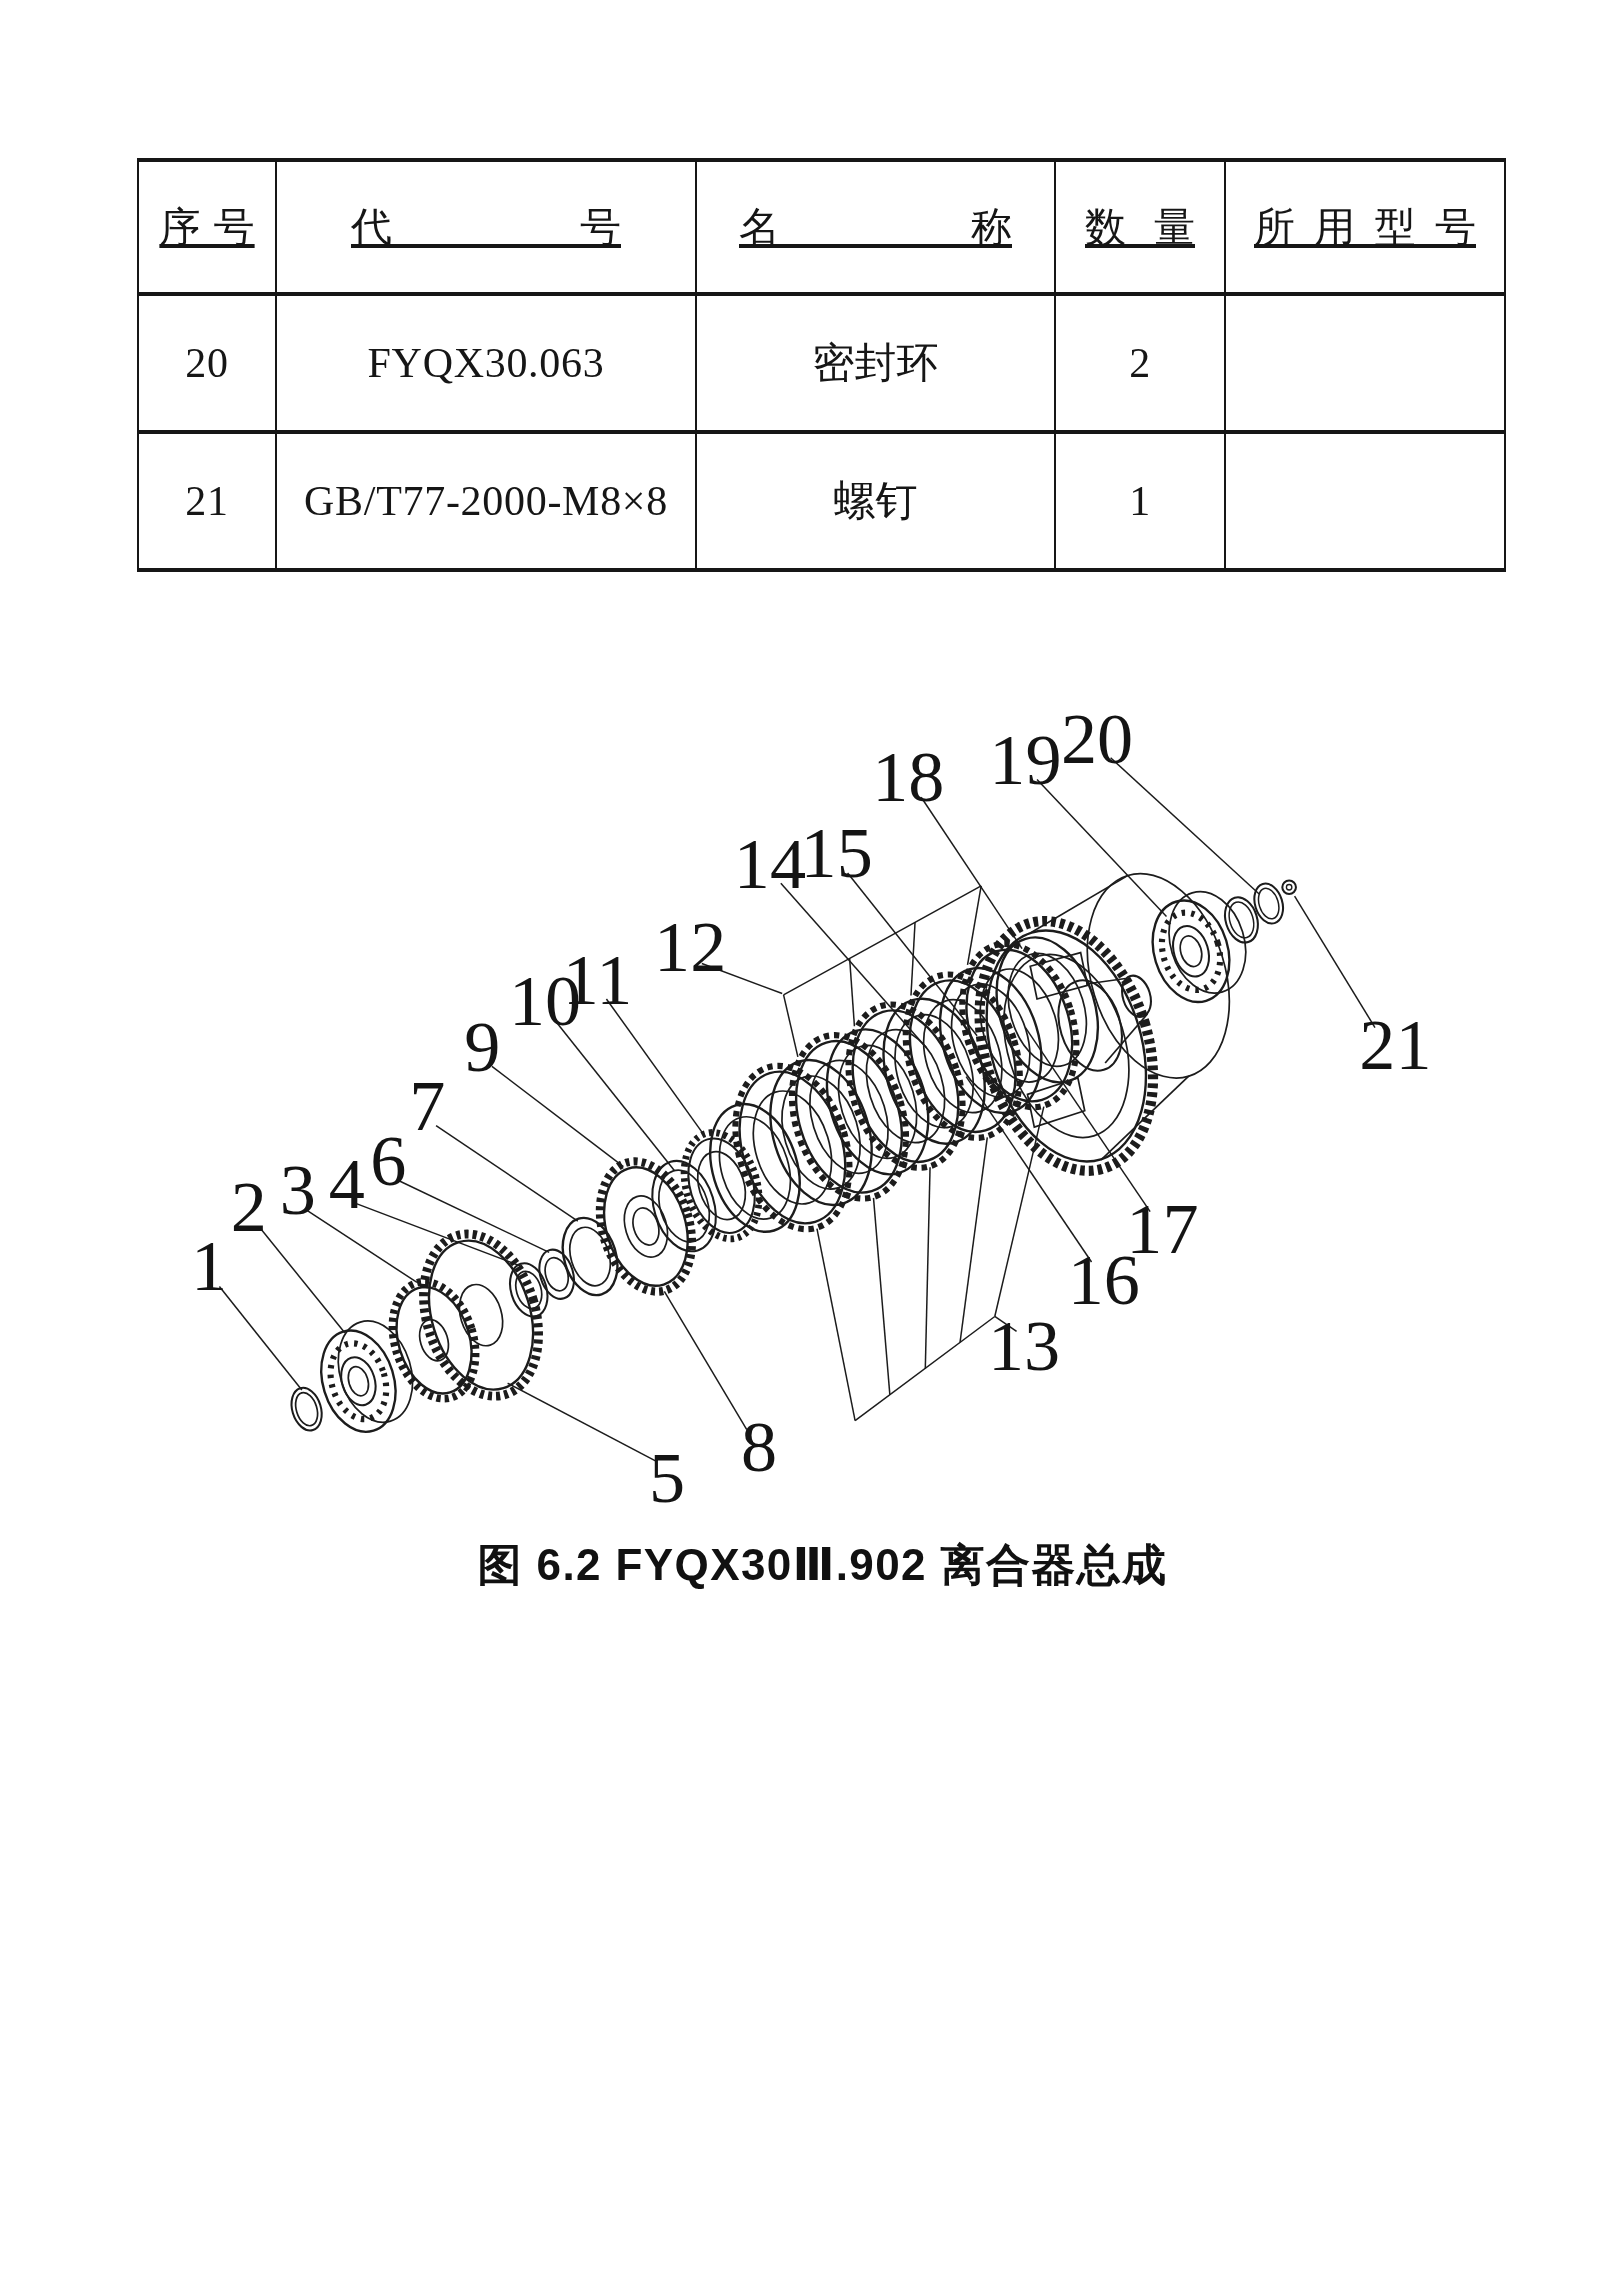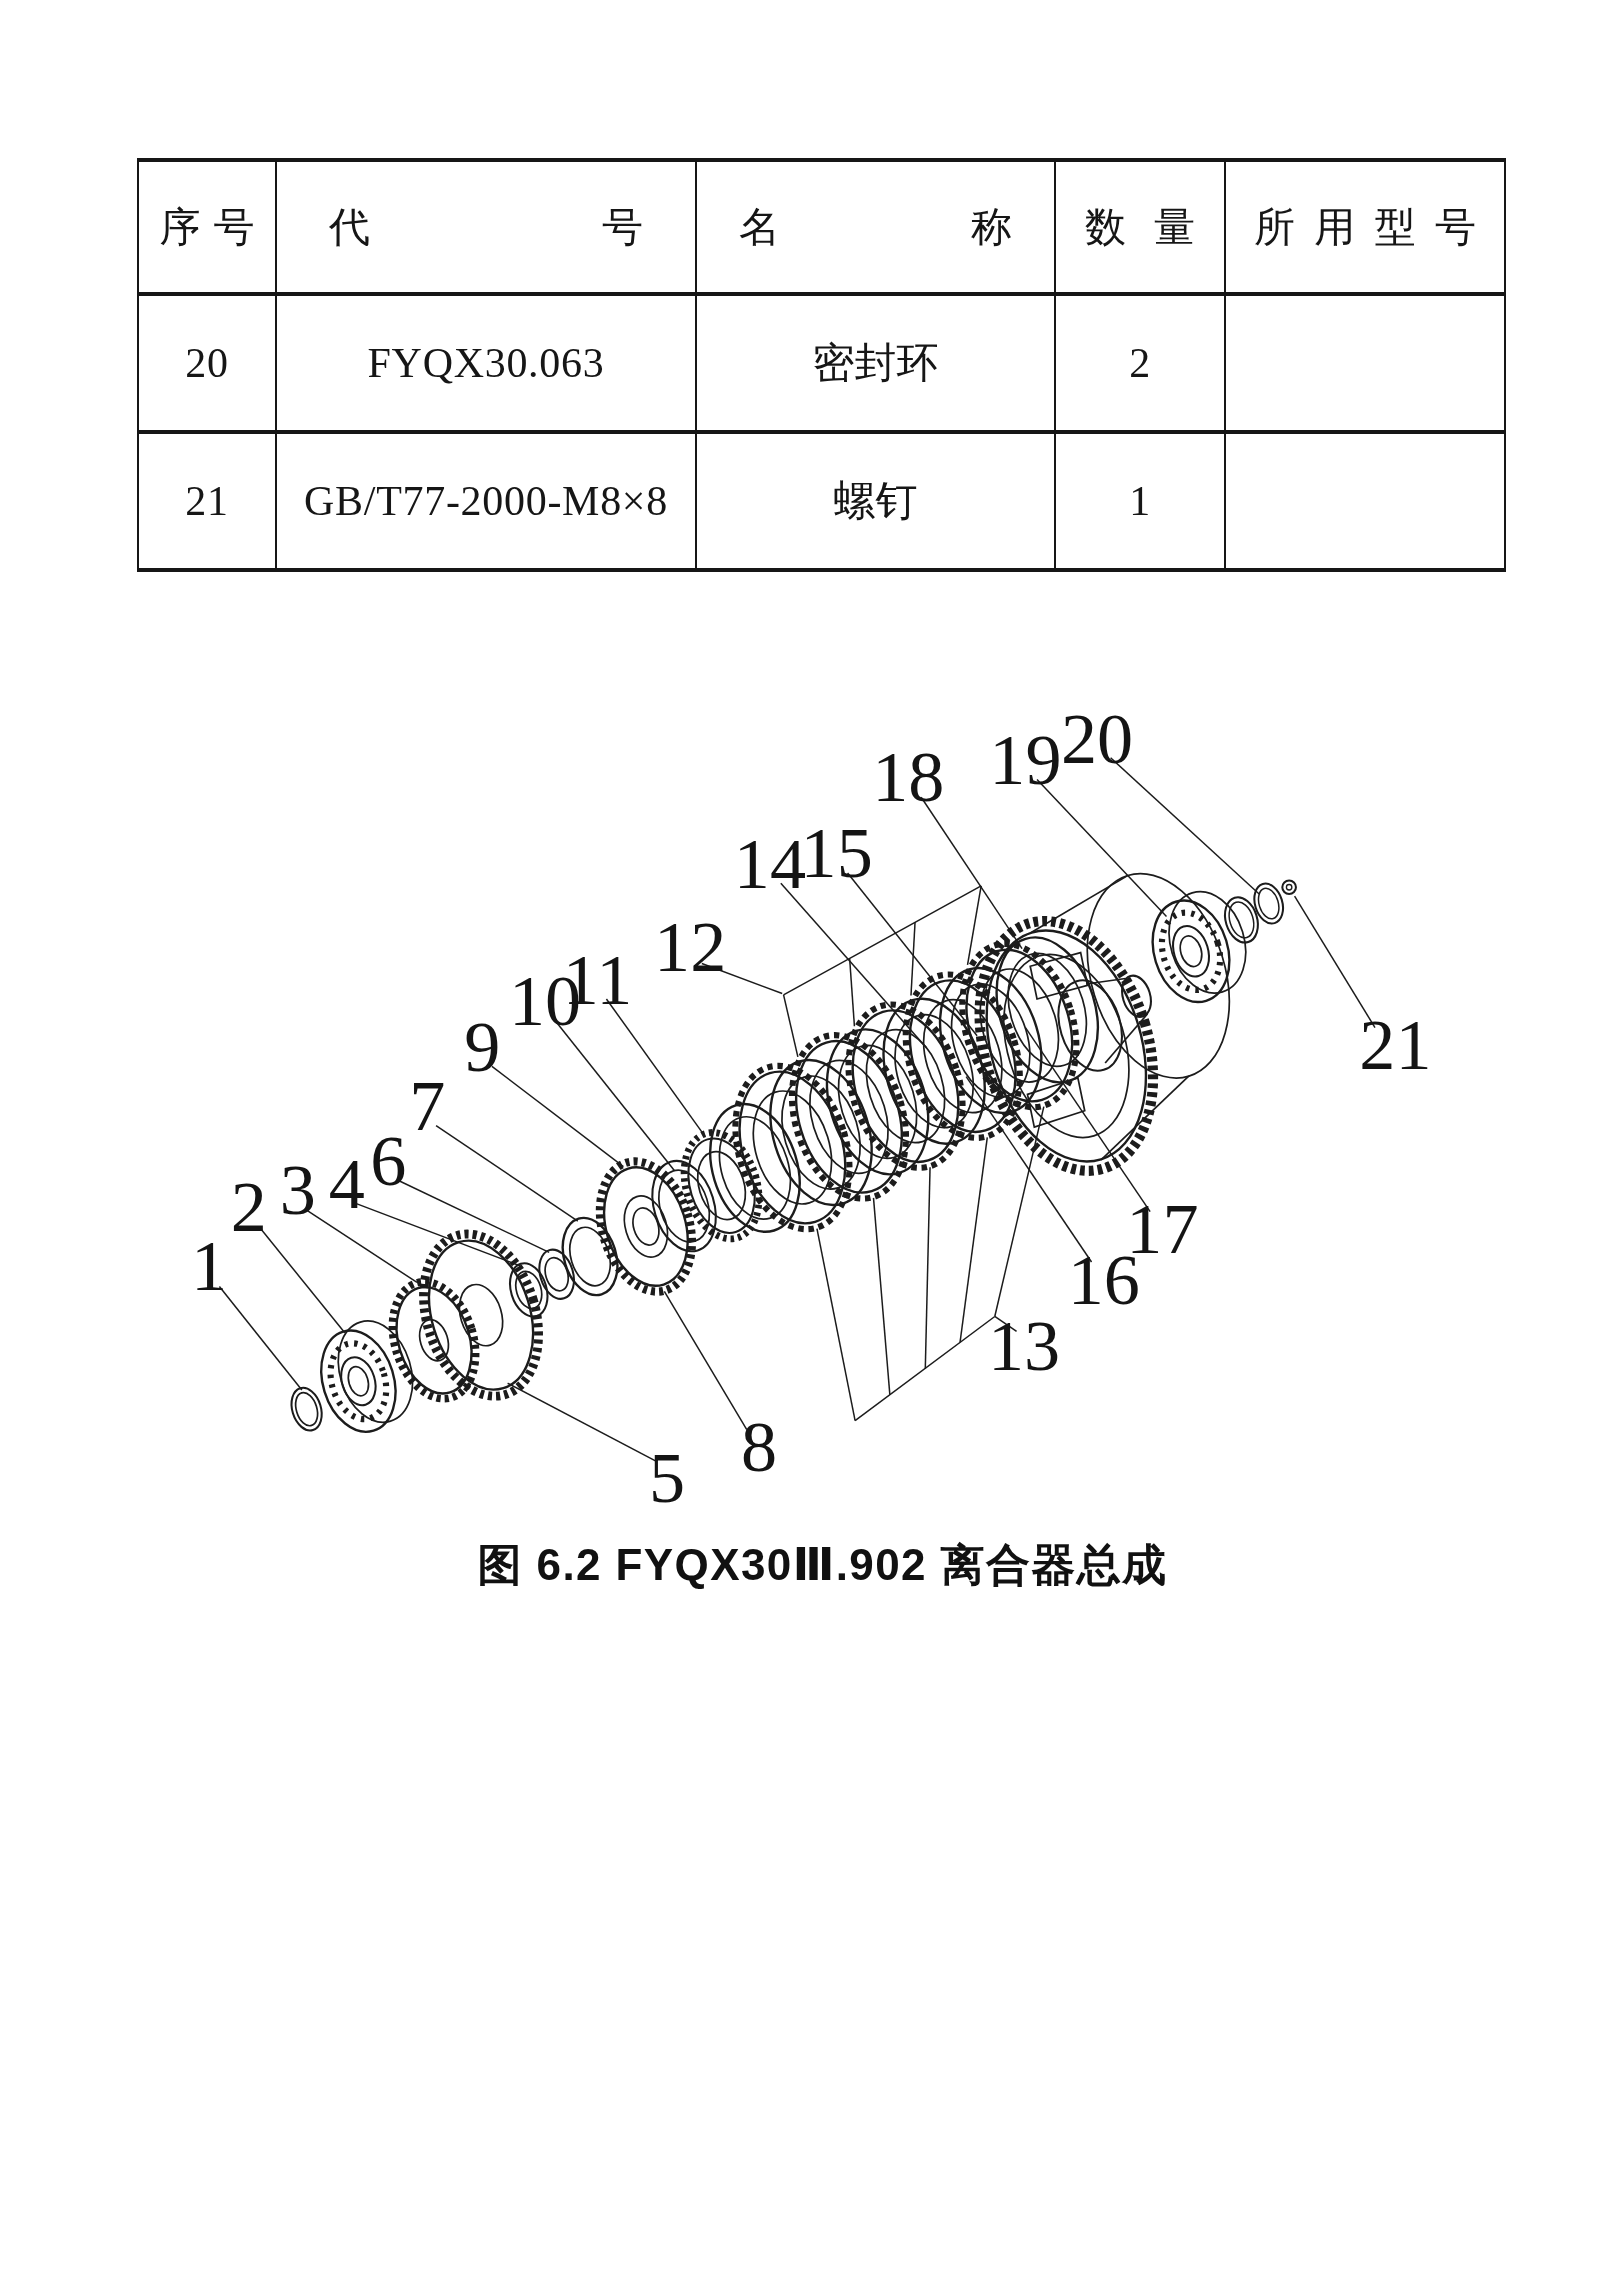--- a/index.html
+++ b/index.html
@@ -14,23 +14,23 @@
     width:1367px;
   }
   .parts-table td,.parts-table th{
     border-left:2px solid #161616;border-right:2px solid #161616;
     border-top:4.1px solid #161616;border-bottom:4.1px solid #161616;
     font-weight:normal;font-size:42px;text-align:center;vertical-align:middle;
     padding:0;overflow:hidden;white-space:nowrap;
   }
   .parts-table tr.hrow{height:134px;}
   .parts-table tr.drow{height:138px;}
-  .hj{display:block;text-align:justify;text-align-last:justify;font-size:41px;}
+  .hj{display:block;text-align:justify;text-align-last:justify;font-size:41px;text-decoration:underline;}
   .h1{margin:0 20.4px;}
-  .h2{margin:0 52px;}
+  .h2{margin:0 74px;}
   .h3{margin:17px 42px;}
   .h4{margin:0 29px;}
   .h5{margin:0 28px;}
   .lat{font-size:55px;letter-spacing:0.7px;}
   
   .fig-svg{position:absolute;left:0;top:0;}
   .fig-svg *{vector-effect:none;}
   .ln{stroke:#1c1c1c;stroke-width:2.2;fill:none;}
   .edge{stroke:#1c1c1c;fill:none;}
   .callout{

